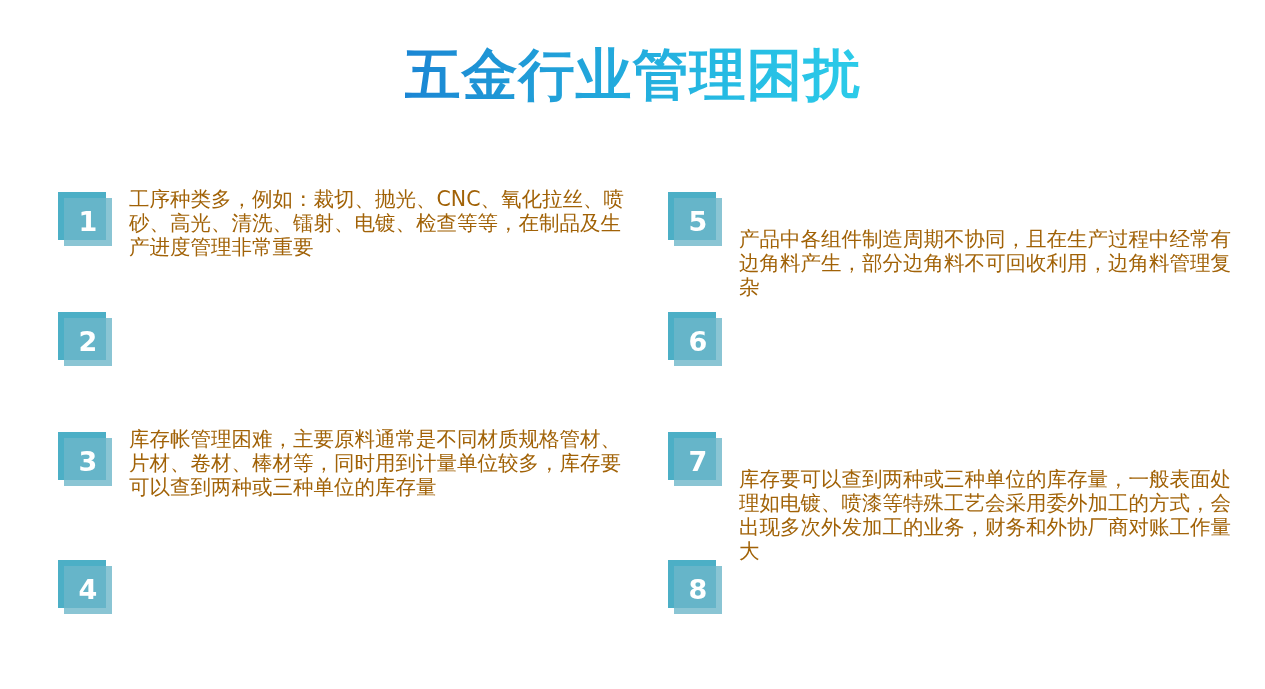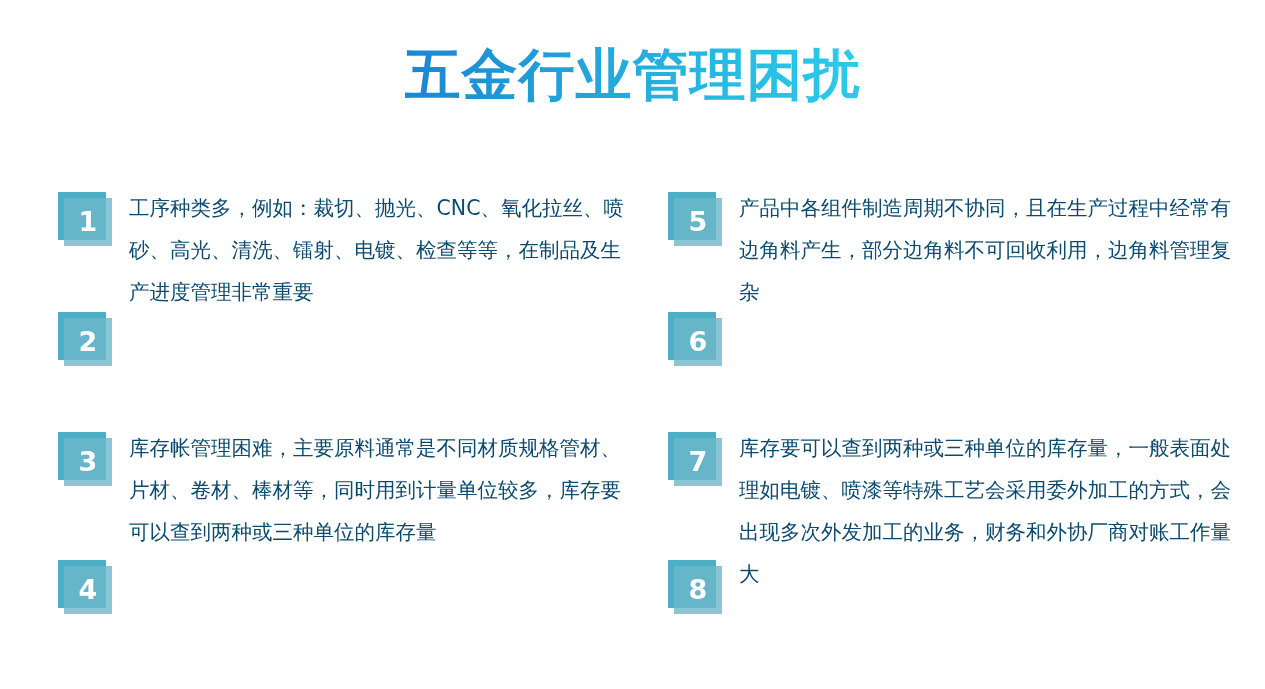--- a/index.html
+++ b/index.html
@@ -114,28 +114,28 @@
     position: relative;
     top: -1px;
     left: 0px;
   }
 
   
   .item-text {
     flex: 1 1 auto;
     font-family: "DejaVu Sans", "Liberation Sans", sans-serif;
     font-size: 20.5px;
-    line-height: 42px;
-    color: #0c4a6e;
+    line-height: 24px;
+    color: #a16207;
     letter-spacing: 0px;
     padding-top: 1px;
     word-break: break-word;
   }
   .column.left  .item-text { max-width: 500px; }
-  .column.right .item-text { max-width: 500px; }
+  .column.right .item-text { max-width: 500px; margin-top: 40px; }
 </style>
 </head>
 <body>
 
 <div class="slide">
 
   <div class="title-wrap">
     <h1 class="slide-title">五金行业管理困扰</h1>
   </div>
 

